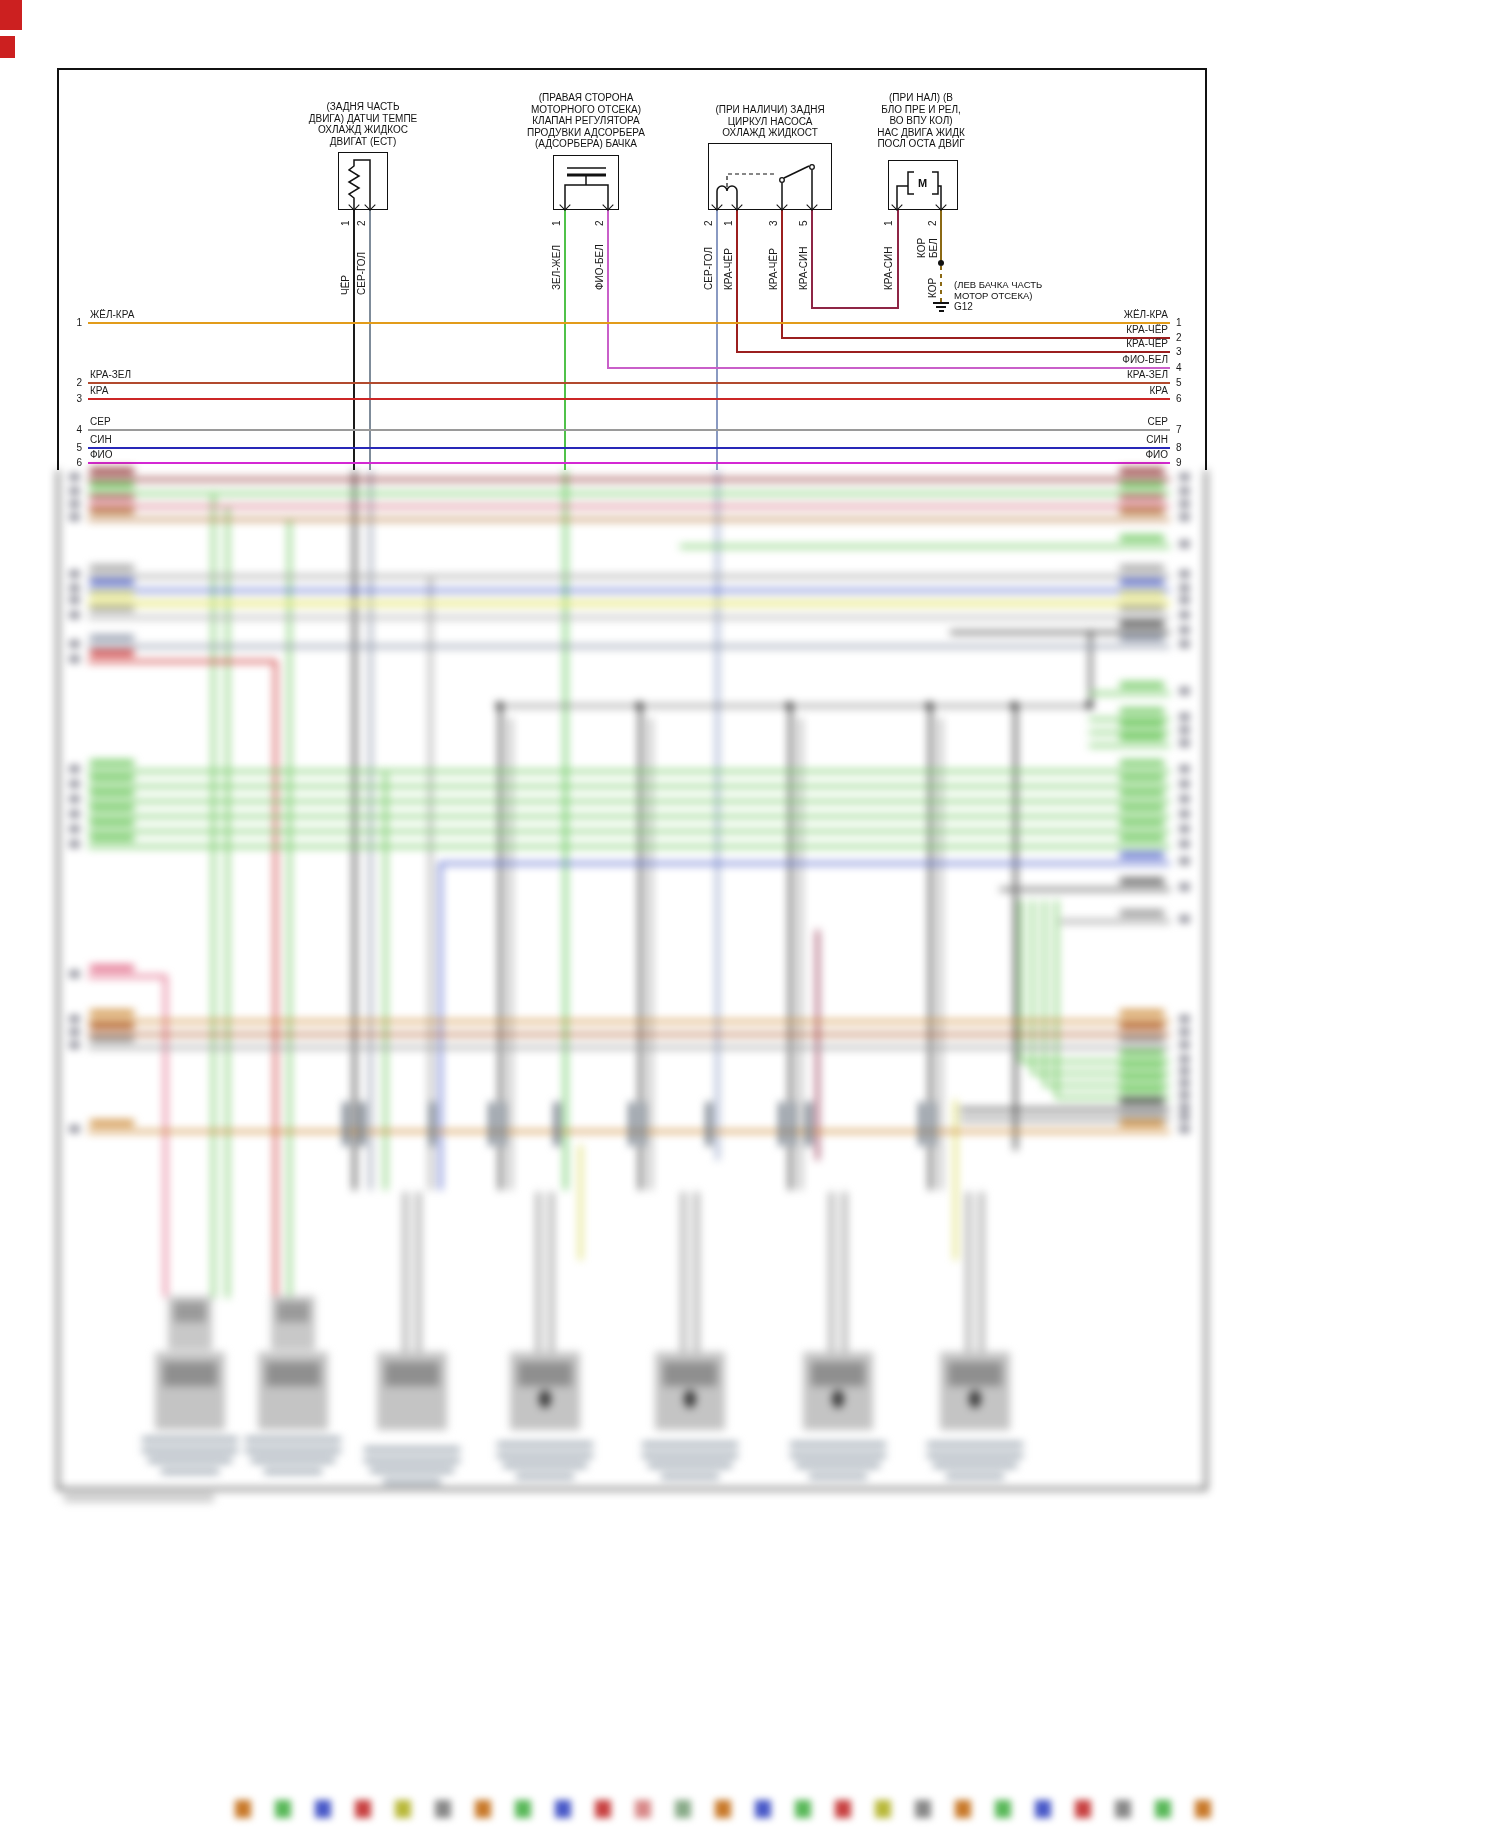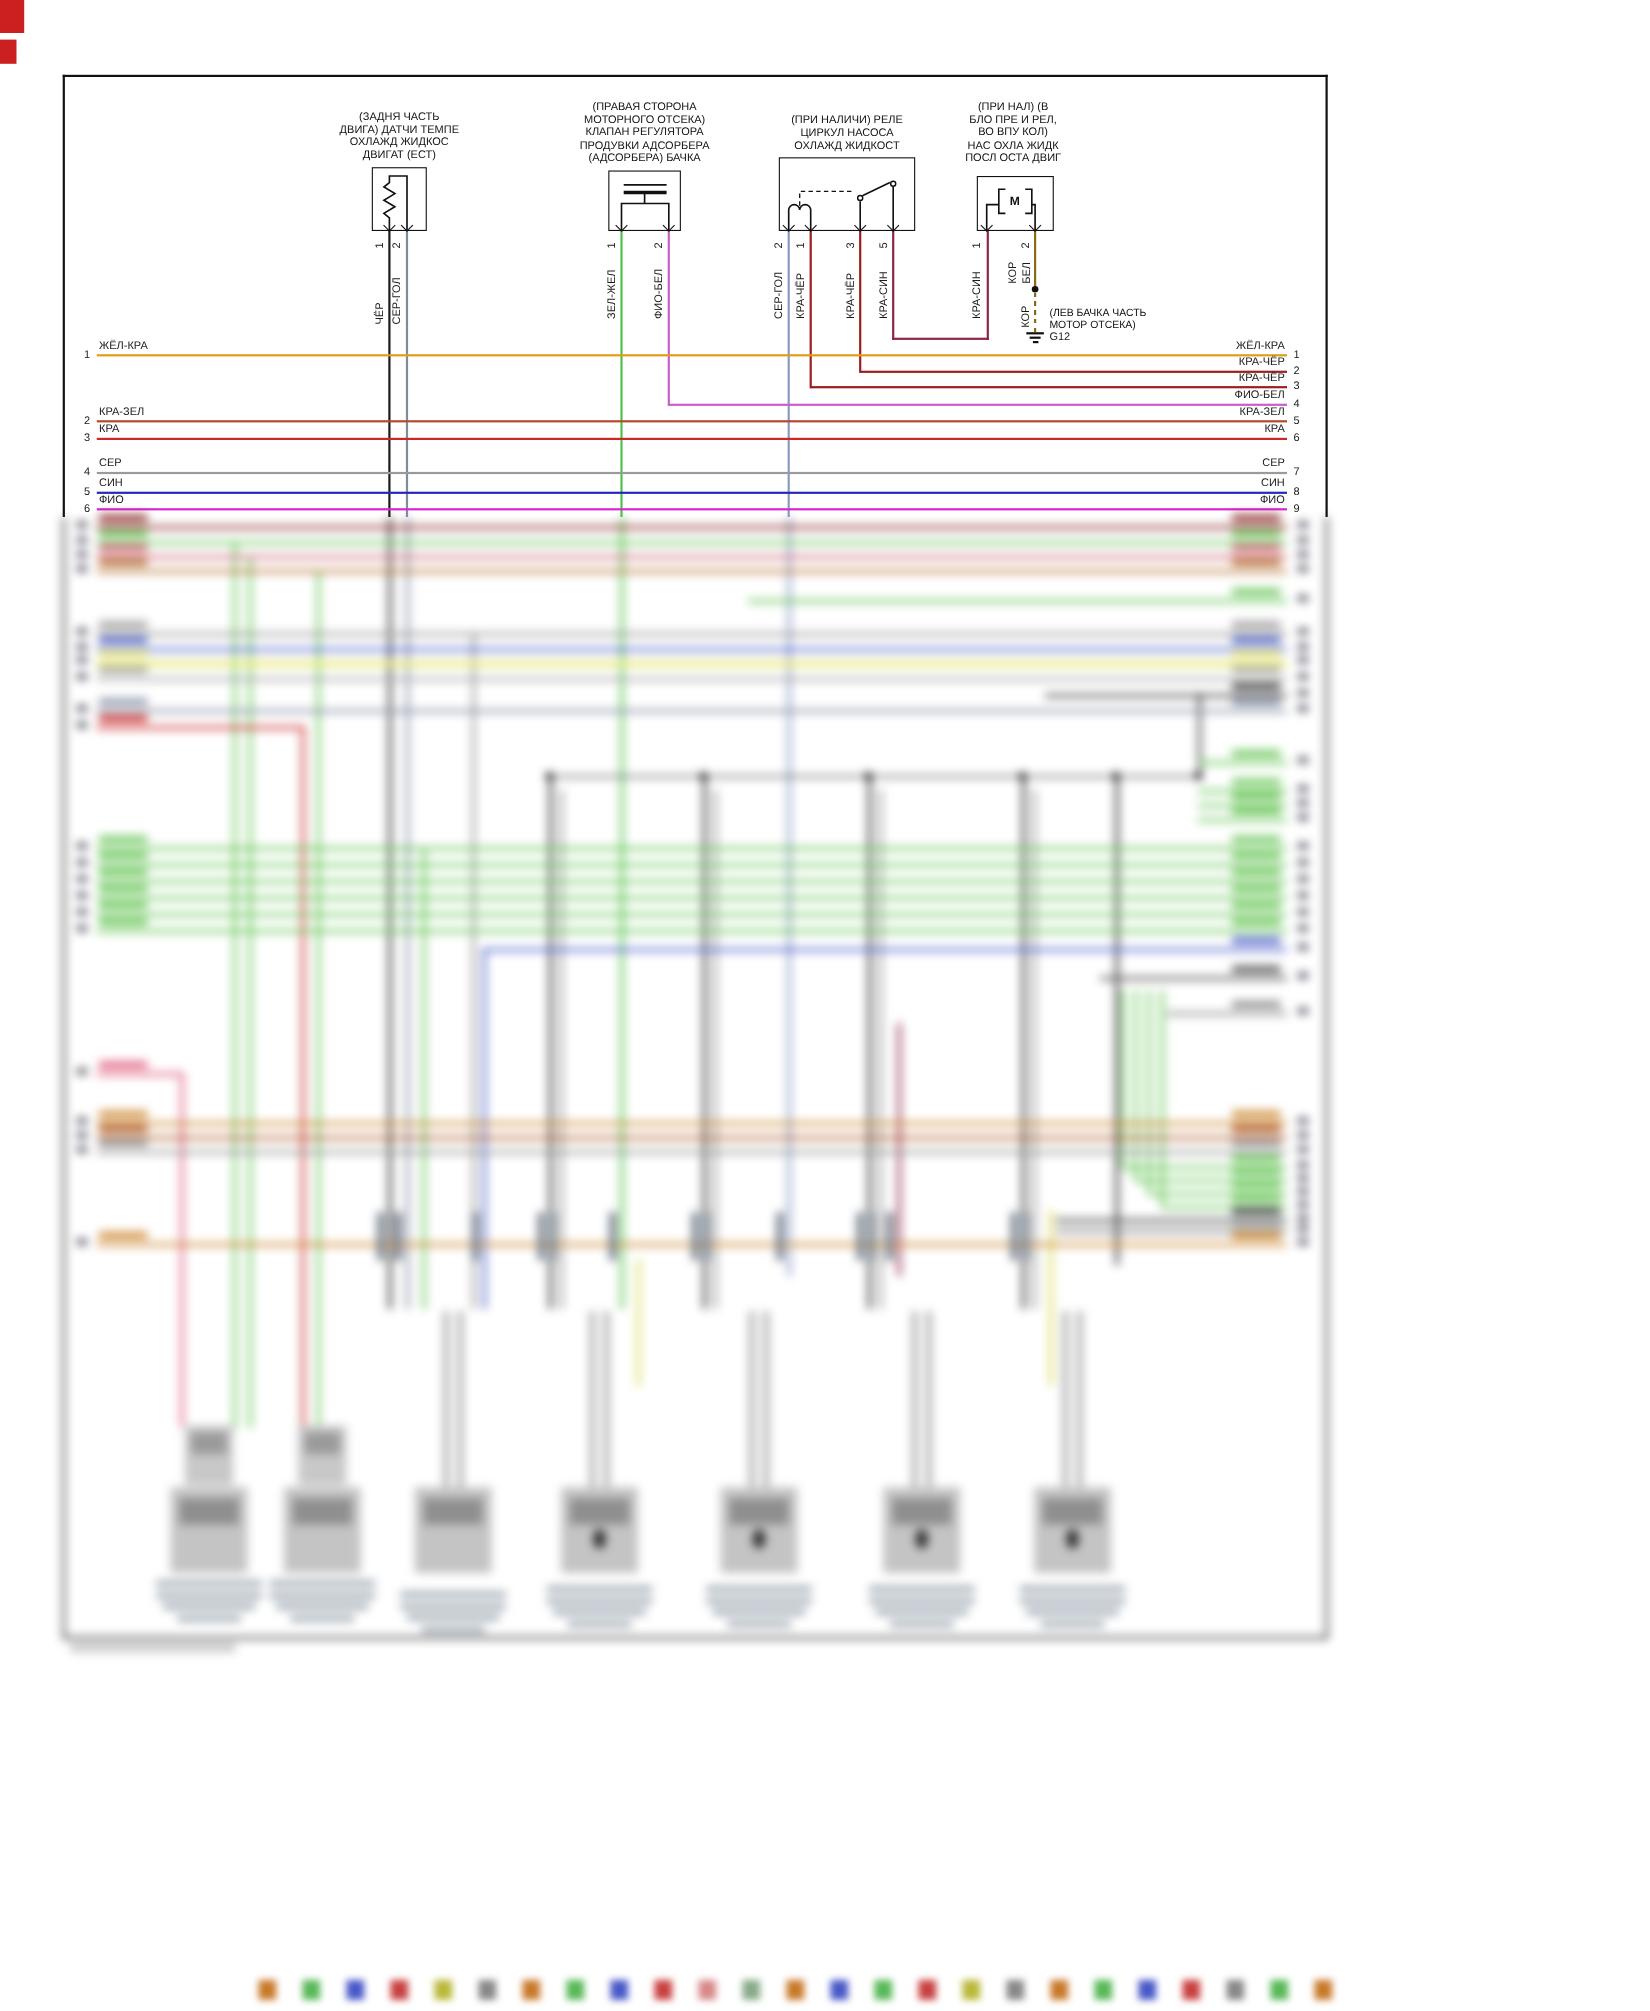--- a/index.html
+++ b/index.html
@@ -31,27 +31,27 @@
 
   <div class="comp-label" style="left:283px;top:101px;width:160px">(ЗАДНЯ ЧАСТЬ
 ДВИГА) ДАТЧИ ТЕМПЕ
 ОХЛАЖД ЖИДКОС
 ДВИГАТ (ЕСТ)</div>
   <div class="comp-label" style="left:506px;top:92px;width:160px">(ПРАВАЯ СТОРОНА
 МОТОРНОГО ОТСЕКА)
 КЛАПАН РЕГУЛЯТОРА
 ПРОДУВКИ АДСОРБЕРА
 (АДСОРБЕРА) БАЧКА</div>
-  <div class="comp-label" style="left:690px;top:104px;width:160px">(ПРИ НАЛИЧИ) РЕЛЕ
+  <div class="comp-label" style="left:690px;top:104px;width:160px">(ПРИ НАЛИЧИ) ЗАДНЯ
 ЦИРКУЛ НАСОСА
 ОХЛАЖД ЖИДКОСТ</div>
   <div class="comp-label" style="left:841px;top:92px;width:160px">(ПРИ НАЛ) (В
 БЛО ПРЕ И РЕЛ,
 ВО ВПУ КОЛ)
-НАС ОХЛА ЖИДК
+НАС ДВИГА ЖИДК
 ПОСЛ ОСТА ДВИГ</div>
 
   <div class="comp-box" style="left:338px;top:152px;width:50px;height:58px">
     <svg width="50" height="58" viewBox="0 0 50 58">
       <path d="M16,58 V46 L11,42 L21,36 L11,30 L21,24 L11,18 L16,14 V8 H32 V58" fill="none" stroke="#111" stroke-width="1.5"></path>
     </svg>
   </div>
 
   <div class="comp-box" style="left:553px;top:155px;width:66px;height:55px">
     <svg width="66" height="55" viewBox="0 0 66 55">

